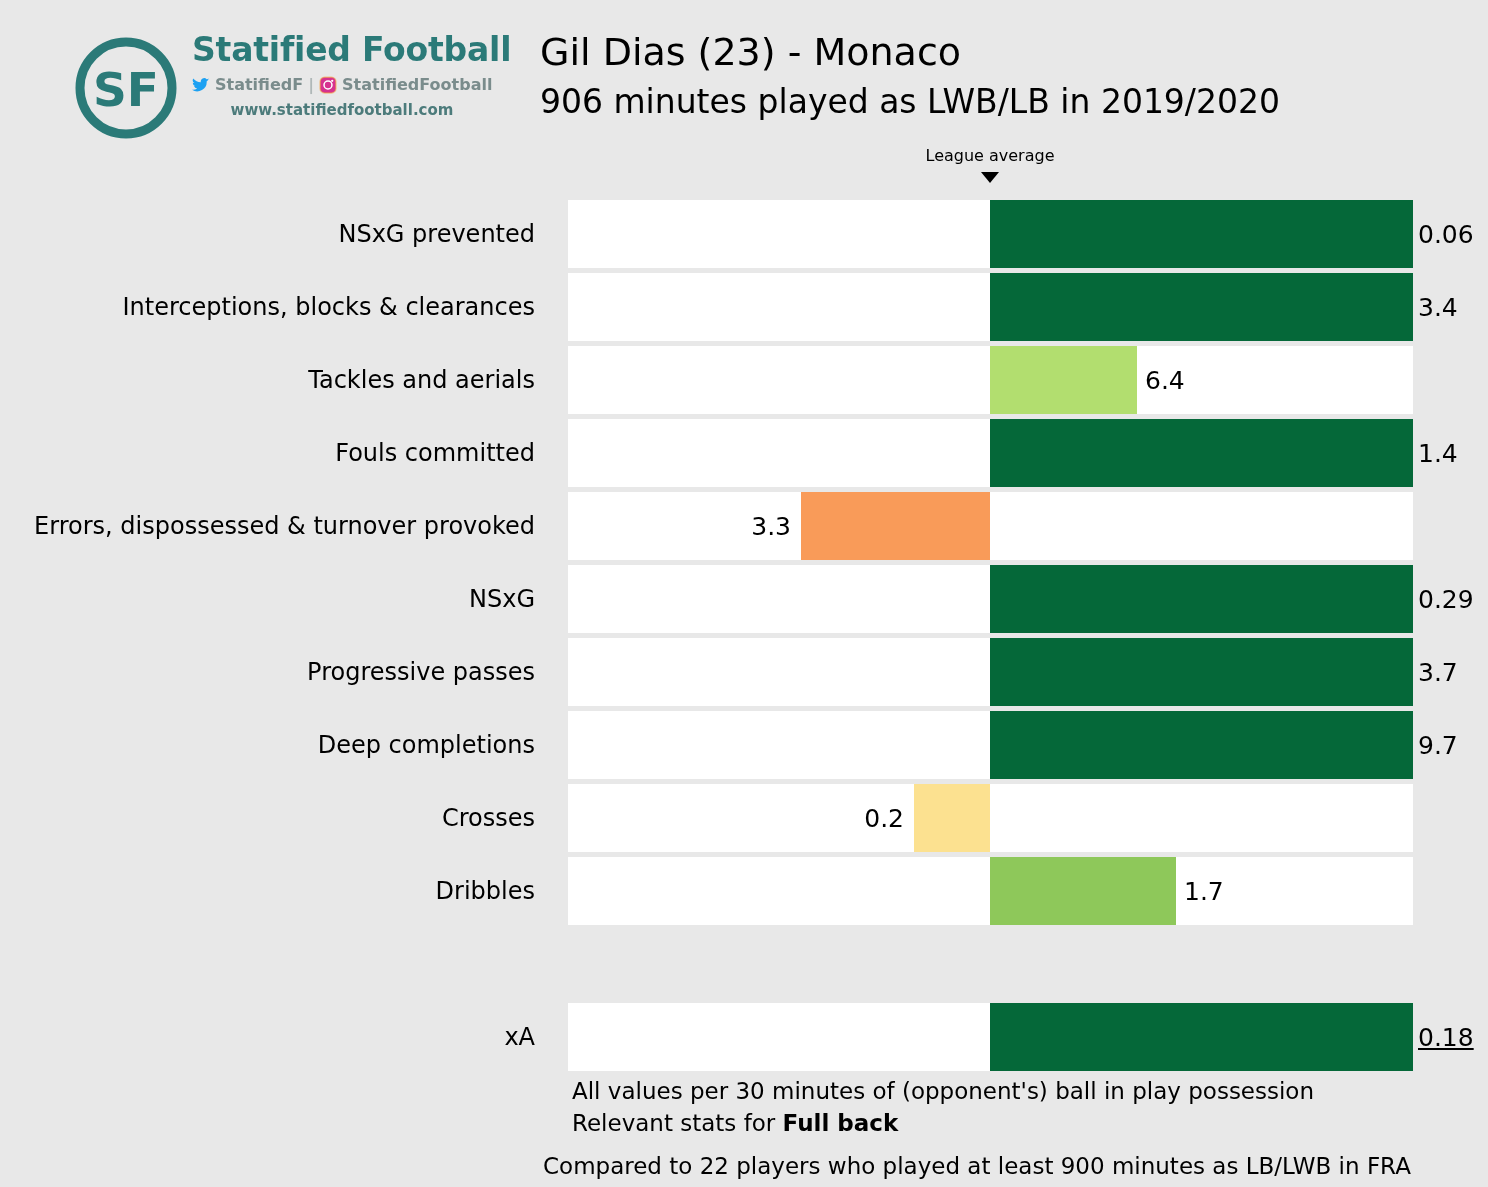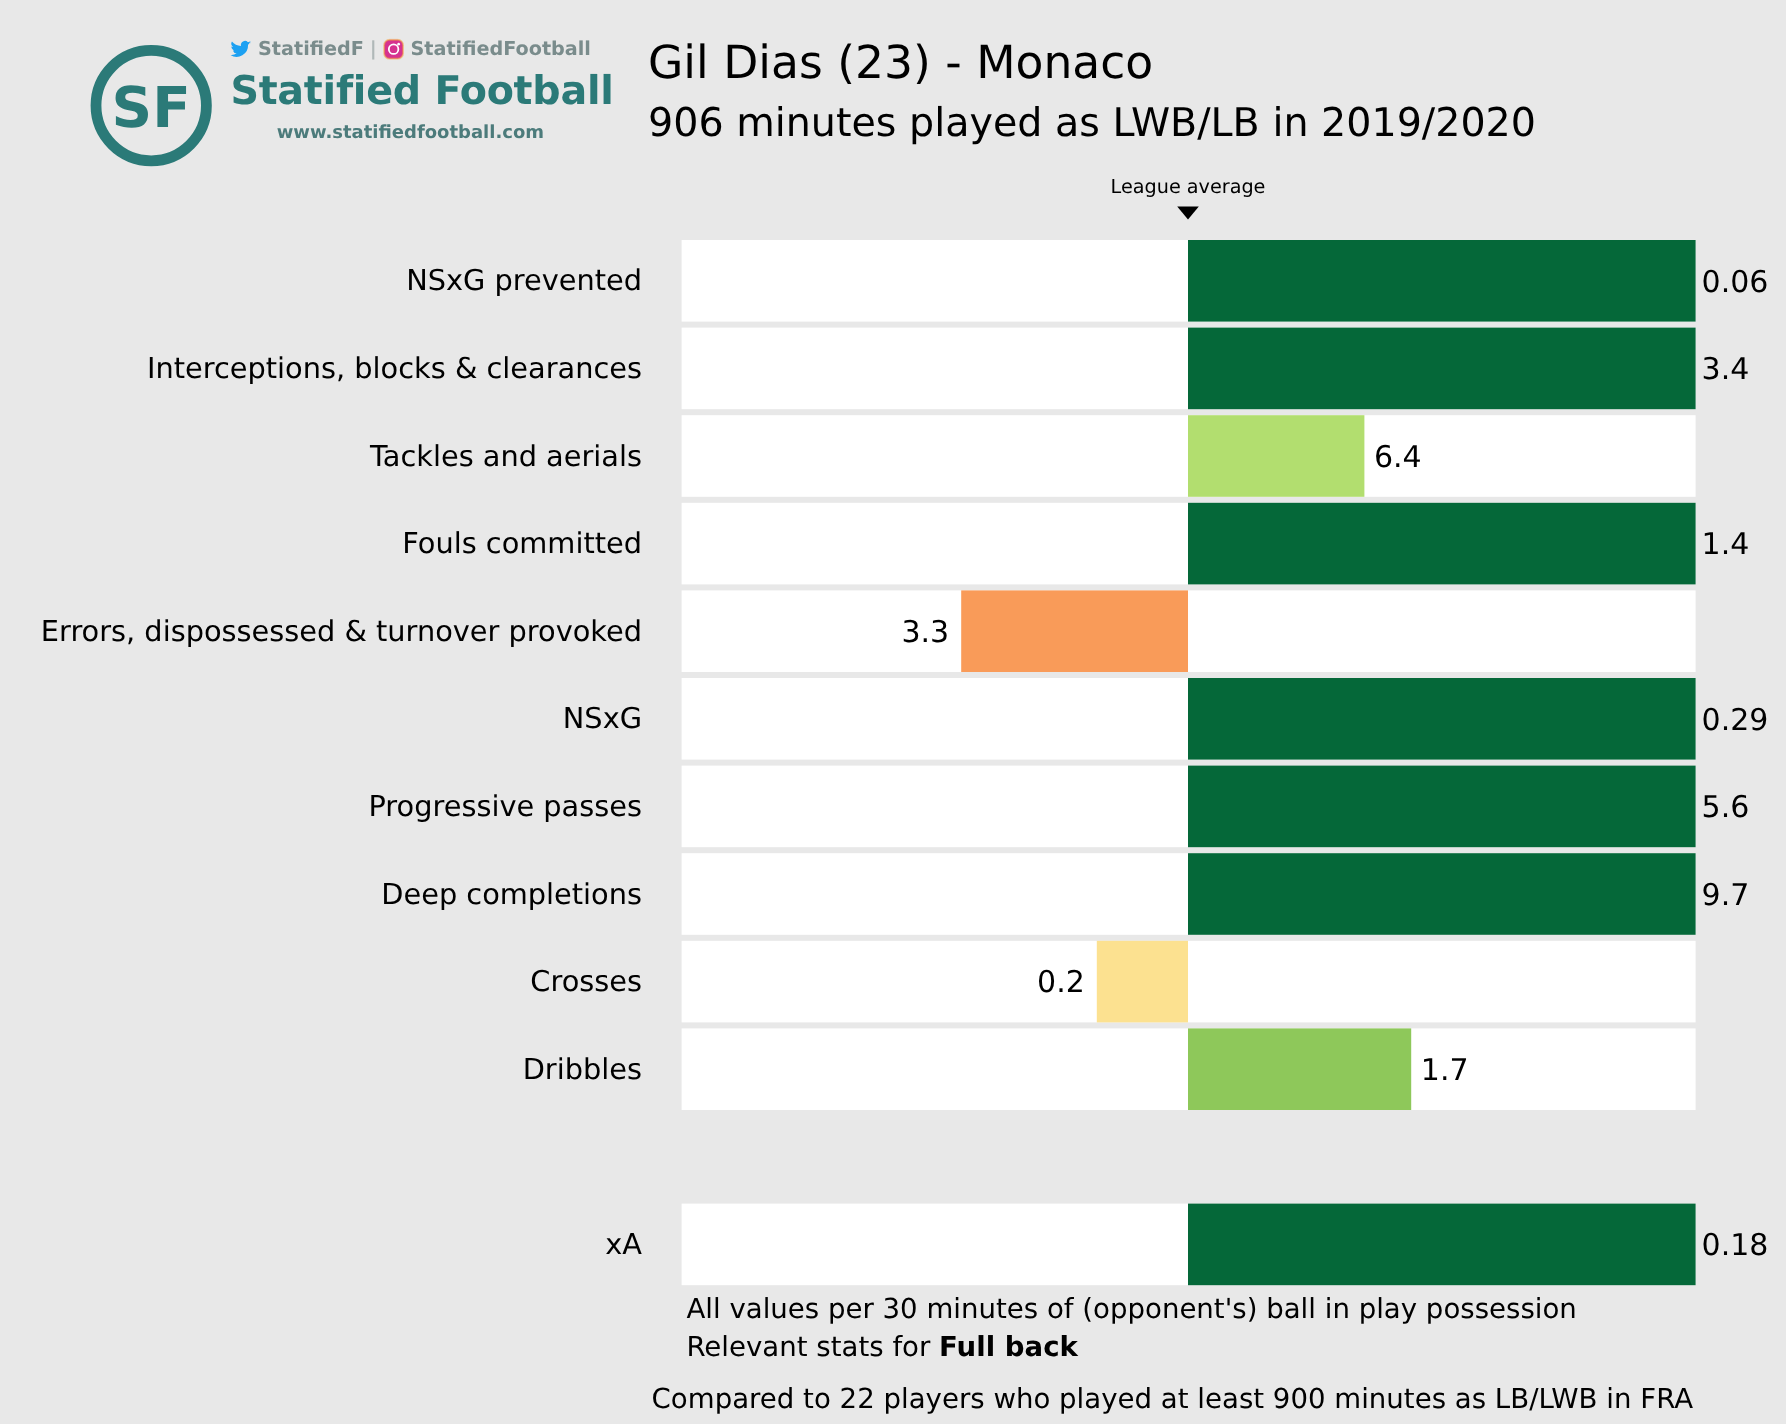--- a/index.html
+++ b/index.html
@@ -77,39 +77,39 @@
 <div id="header">
 
   <div id="brand">
     <div id="brand-mark">
       <svg width="108" height="108" viewBox="0 0 108 108" aria-hidden="true">
         <circle cx="54" cy="54" r="46" fill="none" stroke="#2b7a78" stroke-width="9"></circle>
         <text x="54" y="72" text-anchor="middle" font-family="DejaVu Sans, sans-serif" font-size="47" font-weight="bold" fill="#2b7a78">SF</text>
       </svg>
     </div>
     <div id="brand-text">
+      <div id="brand-name">Statified Football</div>
       <div id="brand-social">
         <span class="social-ic">
           <svg width="18" height="18" viewBox="0 0 24 24" aria-hidden="true">
             <path fill="#1da1f2" d="M23 4.9c-.8.4-1.7.6-2.6.8a4.5 4.5 0 0 0 2-2.5c-.9.5-1.9.9-2.9 1.1a4.5 4.5 0 0 0-7.7 4.1C7.7 8.2 4.1 6.3 1.7 3.4a4.5 4.5 0 0 0 1.4 6c-.7 0-1.4-.2-2-.5 0 2.2 1.5 4 3.6 4.4-.6.2-1.3.2-2 .1a4.5 4.5 0 0 0 4.2 3.1A9 9 0 0 1 0 18.4a12.7 12.7 0 0 0 19.6-11.3c.9-.6 1.7-1.4 2.4-2.2z"></path>
           </svg>
         </span>
         <span>StatifiedF</span>
         <span class="sep">|</span>
         <span class="social-ic">
           <svg width="18" height="18" viewBox="0 0 24 24" aria-hidden="true">
             <rect x="1.5" y="1.5" width="21" height="21" rx="6" fill="#d6328f"></rect>
             <rect x="1.5" y="1.5" width="21" height="21" rx="6" fill="none" stroke="#f4a03c" stroke-width="2" opacity="0.55"></rect>
             <circle cx="12" cy="12" r="5.3" fill="none" stroke="#fff" stroke-width="2"></circle>
             <circle cx="17.6" cy="6.4" r="1.5" fill="#fff"></circle>
           </svg>
         </span>
         <span>StatifiedFootball</span>
       </div>
-      <div id="brand-name">Statified Football</div>
       <div id="brand-url">www.statifiedfootball.com</div>
     </div>
   </div>
 
   <div id="title-block">
     <div id="title-main">Gil Dias (23) - Monaco</div>
     <div id="title-sub">906 minutes played as LWB/LB in 2019/2020</div>
   </div>
 
   <div id="avg-label">League average</div>
@@ -157,21 +157,21 @@
       <div class="track">
         <div class="bar" style="background: rgb(5, 104, 57); left: 422px; width: 423px;"></div>
       </div>
       <div class="val" style="left: 1418px;">0.29</div>
     </div>
     <div class="row" style="top: 443px;">
       <div class="row-label">Progressive passes</div>
       <div class="track">
         <div class="bar" style="background: rgb(5, 104, 57); left: 422px; width: 423px;"></div>
       </div>
-      <div class="val" style="left: 1418px;">5.6</div>
+      <div class="val" style="left: 1418px;">3.7</div>
     </div>
     <div class="row" style="top: 516px;">
       <div class="row-label">Deep completions</div>
       <div class="track">
         <div class="bar" style="background: rgb(5, 104, 57); left: 422px; width: 423px;"></div>
       </div>
       <div class="val" style="left: 1418px;">9.7</div>
     </div>
     <div class="row" style="top: 589px;">
       <div class="row-label">Crosses</div>
@@ -185,21 +185,21 @@
       <div class="track">
         <div class="bar" style="background: rgb(142, 200, 90); left: 422px; width: 186px;"></div>
       </div>
       <div class="val" style="left: 1184px;">1.7</div>
     </div>
     <div class="row" style="top: 808px;">
       <div class="row-label">xA</div>
       <div class="track">
         <div class="bar" style="background: rgb(5, 104, 57); left: 422px; width: 423px;"></div>
       </div>
-      <div class="val" style="left: 1418px;">0.18</div>
+      <div class="val" style="left: 1418px; text-decoration: underline;">0.18</div>
     </div>
   </div>
 
 <div id="footer">
   <div id="foot1">All values per 30 minutes of (opponent's) ball in play possession</div>
   <div id="foot2"><span>Relevant stats for </span><b>Full back</b></div>
   <div id="foot3">Compared to 22 players who played at least 900 minutes as LB/LWB in FRA</div>
 </div>
 
 </body></html>

